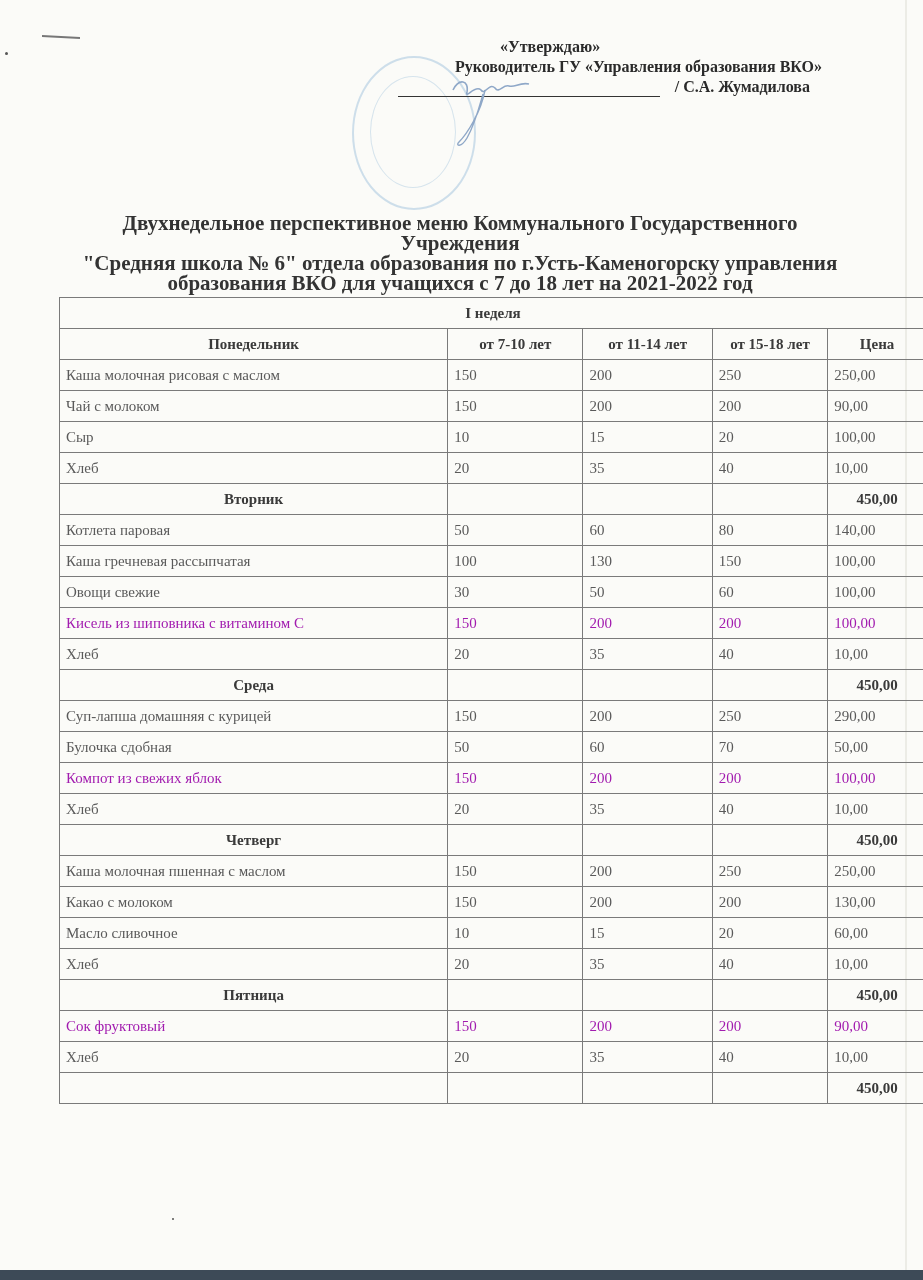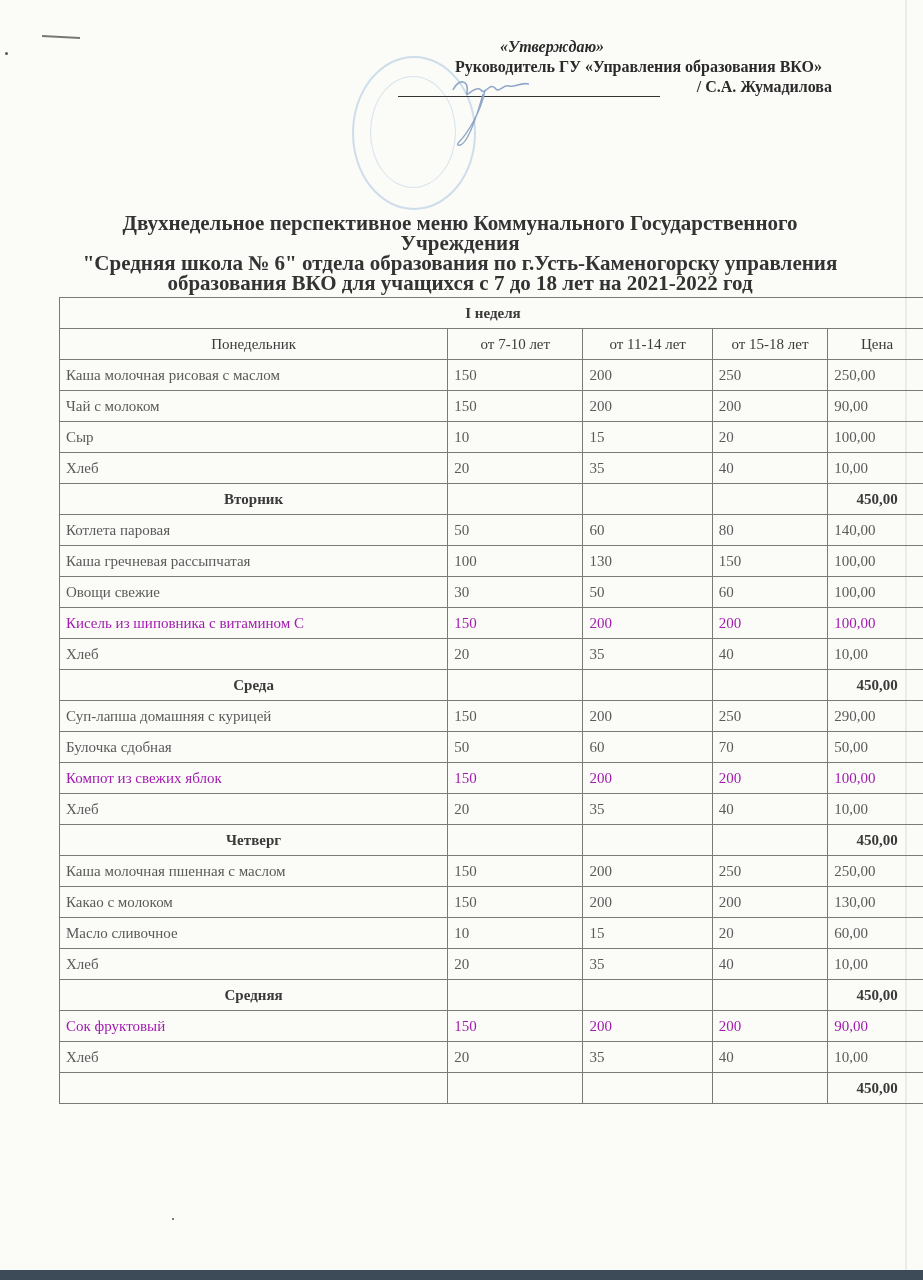--- a/index.html
+++ b/index.html
@@ -11,23 +11,23 @@
   }
   .bottom-bar { position:absolute; left:0; right:0; bottom:0; height:10px; background:#3d4a57; }
   .right-edge { position:absolute; top:0; bottom:10px; right:16px; width:2px; background:#ecece6; }
   .mark { position:absolute; left:42px; top:36px; width:38px; height:2px; background:#777; transform:rotate(3deg); }
   .dot { position:absolute; width:3px; height:3px; border-radius:50%; background:#555; }
 
   .approval {
     position:absolute; left:380px; width:460px; top:37px;
     font-weight:bold; font-size:16px; line-height:20px; text-align:right;
   }
-  .approval .l1 { position:absolute; left:120px; top:0;font-style:italic; }
+  .approval .l1 { position:absolute; left:120px; top:0; }
   .approval .l2 { position:absolute; right:18px; top:20px; white-space:nowrap; }
-  .approval .l3 { position:absolute; right:8px; top:40px; white-space:nowrap; }
+  .approval .l3 { position:absolute; right:30px; top:40px; white-space:nowrap; }
   .sigline { position:absolute; left:398px; top:96px; width:262px; height:1px; background:#333; }
 
   .stamp {
     position:absolute; left:352px; top:56px; width:120px; height:150px;
     border:2px solid rgba(120,170,210,0.35); border-radius:50%;
   }
   .stamp-inner {
     position:absolute; left:370px; top:76px; width:84px; height:110px;
     border:1px solid rgba(120,170,210,0.28); border-radius:50%;
   }
@@ -40,21 +40,21 @@
 
   table.menu {
     position:absolute; left:59px; top:297px; width:868px;
     border-collapse:collapse; table-layout:fixed;
     font-size:15px; color:#3a3a3a;
   }
   table.menu td, table.menu th {
     border:1px solid #7a7a7a; padding:0 6px; height:30px; vertical-align:middle;
     white-space:nowrap; overflow:hidden;
   }
-  table.menu th { font-weight:normal; }
+  table.menu th { font-weight:bold; }
   .week-row td { height:28px; text-align:center; font-weight:bold; }
   .hdr th { text-align:center; font-weight:bold; }
   .day td.dayname { text-align:center; font-weight:bold; }
   .day td.total { font-weight:bold; text-align:center; }
   .faded { color:#a21caf; }
   .light { color:#5a5a5a; }
   .col-name { width:330px; }
   .col-a { width:115px; }
   .col-b { width:110px; }
   .col-c { width:98px; }
@@ -244,21 +244,21 @@
         <td class="num light">60,00</td>
       </tr>
       <tr>
         <td class="light">Хлеб</td>
         <td class="num light">20</td>
         <td class="num light">35</td>
         <td class="num light">40</td>
         <td class="num light">10,00</td>
       </tr>
       <tr class="day">
-        <td class="dayname">Средняя</td>
+        <td class="dayname">Пятница</td>
         <td></td>
         <td></td>
         <td></td>
         <td class="total">450,00</td>
       </tr>
       <tr>
         <td class="faded">Сок фруктовый</td>
         <td class="num faded">150</td>
         <td class="num faded">200</td>
         <td class="num faded">200</td>

